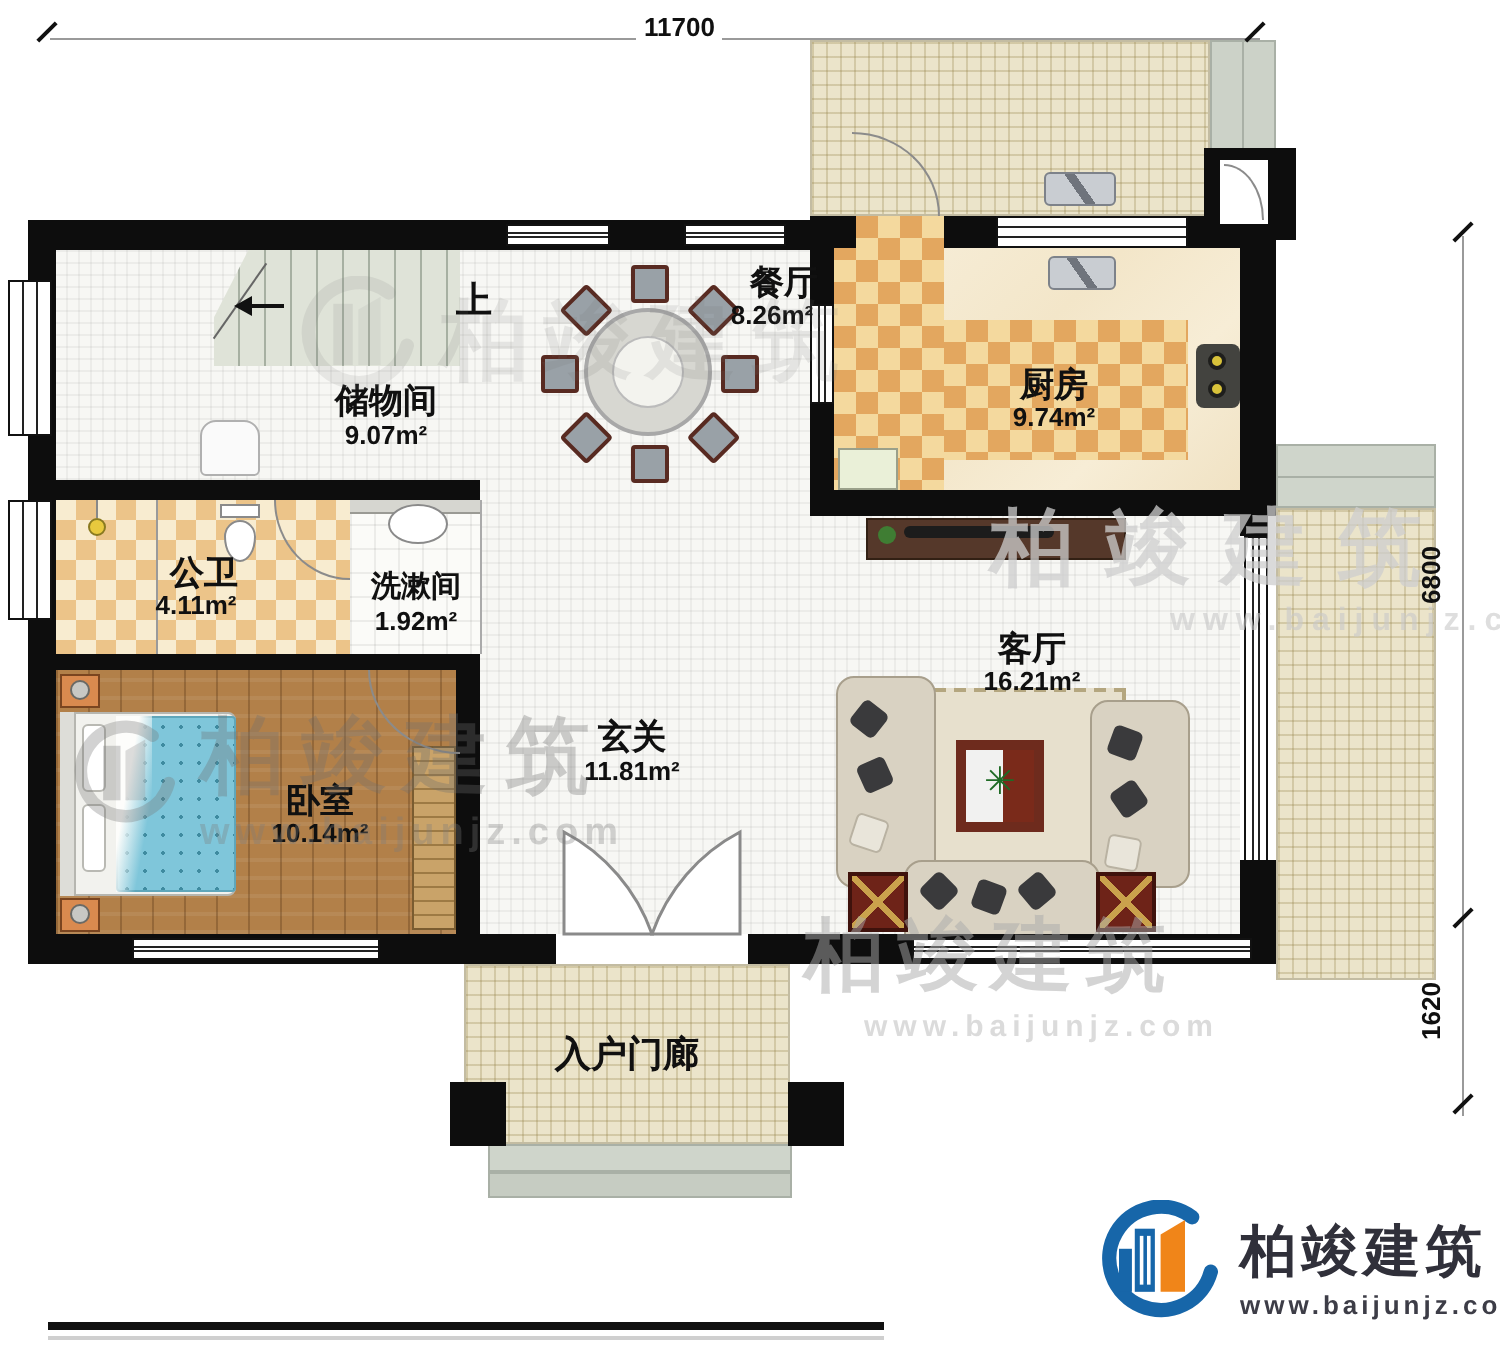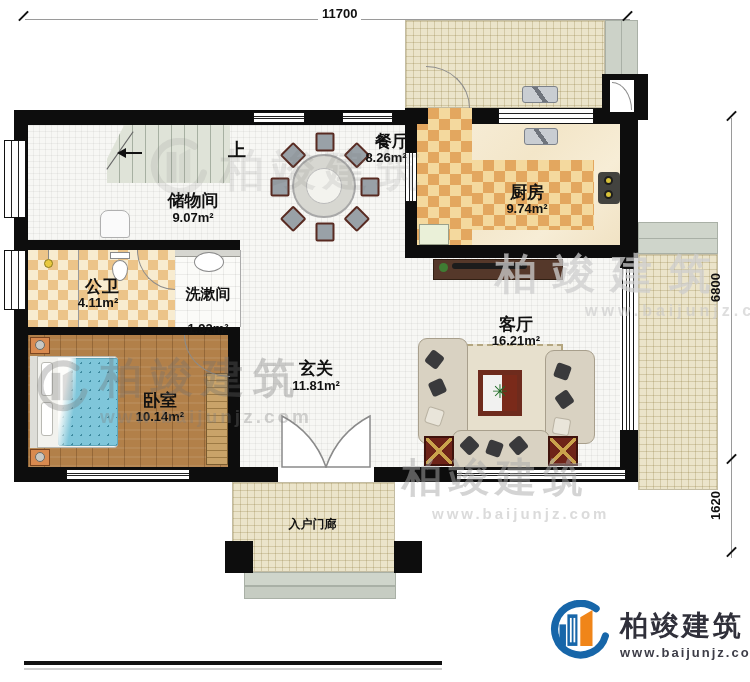--- a/index.html
+++ b/index.html
@@ -207,28 +207,28 @@
 
   <div class="abs rlabel rname" style="left:148px;top:192px;width:90px;">储物间</div>
   <div class="abs rlabel rarea" style="left:158px;top:211px;width:70px;">9.07m²</div>
   <div class="abs rlabel rname" style="left:362px;top:133px;width:60px;">餐厅</div>
   <div class="abs rlabel rarea" style="left:356px;top:151px;width:60px;">8.26m²</div>
   <div class="abs rlabel rname" style="left:495px;top:184px;width:64px;">厨房</div>
   <div class="abs rlabel rarea" style="left:497px;top:202px;width:60px;">9.74m²</div>
   <div class="abs rlabel rname" style="left:72px;top:278px;width:60px;">公卫</div>
   <div class="abs rlabel rarea" style="left:68px;top:296px;width:60px;">4.11m²</div>
   <div class="abs rlabel rname" style="left:172px;top:286px;width:72px;font-size:15px;">洗漱间</div>
-  <div class="abs rlabel rarea" style="left:176px;top:304px;width:64px;margin-top:18px;">1.92m²</div>
+  <div class="abs rlabel rarea" style="left:176px;top:304px;width:64px;">1.92m²</div>
   <div class="abs rlabel rname" style="left:284px;top:360px;width:64px;">玄关</div>
   <div class="abs rlabel rarea" style="left:282px;top:379px;width:68px;">11.81m²</div>
   <div class="abs rlabel rname" style="left:486px;top:316px;width:60px;">客厅</div>
   <div class="abs rlabel rarea" style="left:484px;top:334px;width:64px;">16.21m²</div>
   <div class="abs rlabel rname" style="left:125px;top:392px;width:70px;color:#111;">卧室</div>
   <div class="abs rlabel rarea" style="left:122px;top:410px;width:76px;">10.14m²</div>
-  <div class="abs rlabel rname" style="left:240px;top:518px;width:115px;font-size:12px;padding-left:15px;">入户门廊</div>
+  <div class="abs rlabel rname" style="left:256px;top:518px;width:115px;font-size:18px;">入户门廊</div>
   <div class="abs rlabel" style="left:226px;top:141px;width:22px;font-size:18px;font-weight:700;">上</div>
 
   <div class="abs wm" style="left:140px;top:138px;opacity:.13;">
     <svg width="70" height="64" viewBox="0 0 100 92">
       <path d="M78 12 A36 36 0 1 0 91 50" fill="none" stroke="#777" stroke-width="10" stroke-linecap="round"></path>
       <rect x="38" y="20" width="14" height="44" fill="#777"></rect>
       <polygon points="56,24 72,15 72,64 56,64" fill="#999"></polygon>
     </svg>
     <span class="wm-name" style="font-size:44px;letter-spacing:8px;color:#6f6f6f;">柏竣建筑</span>
   </div>

